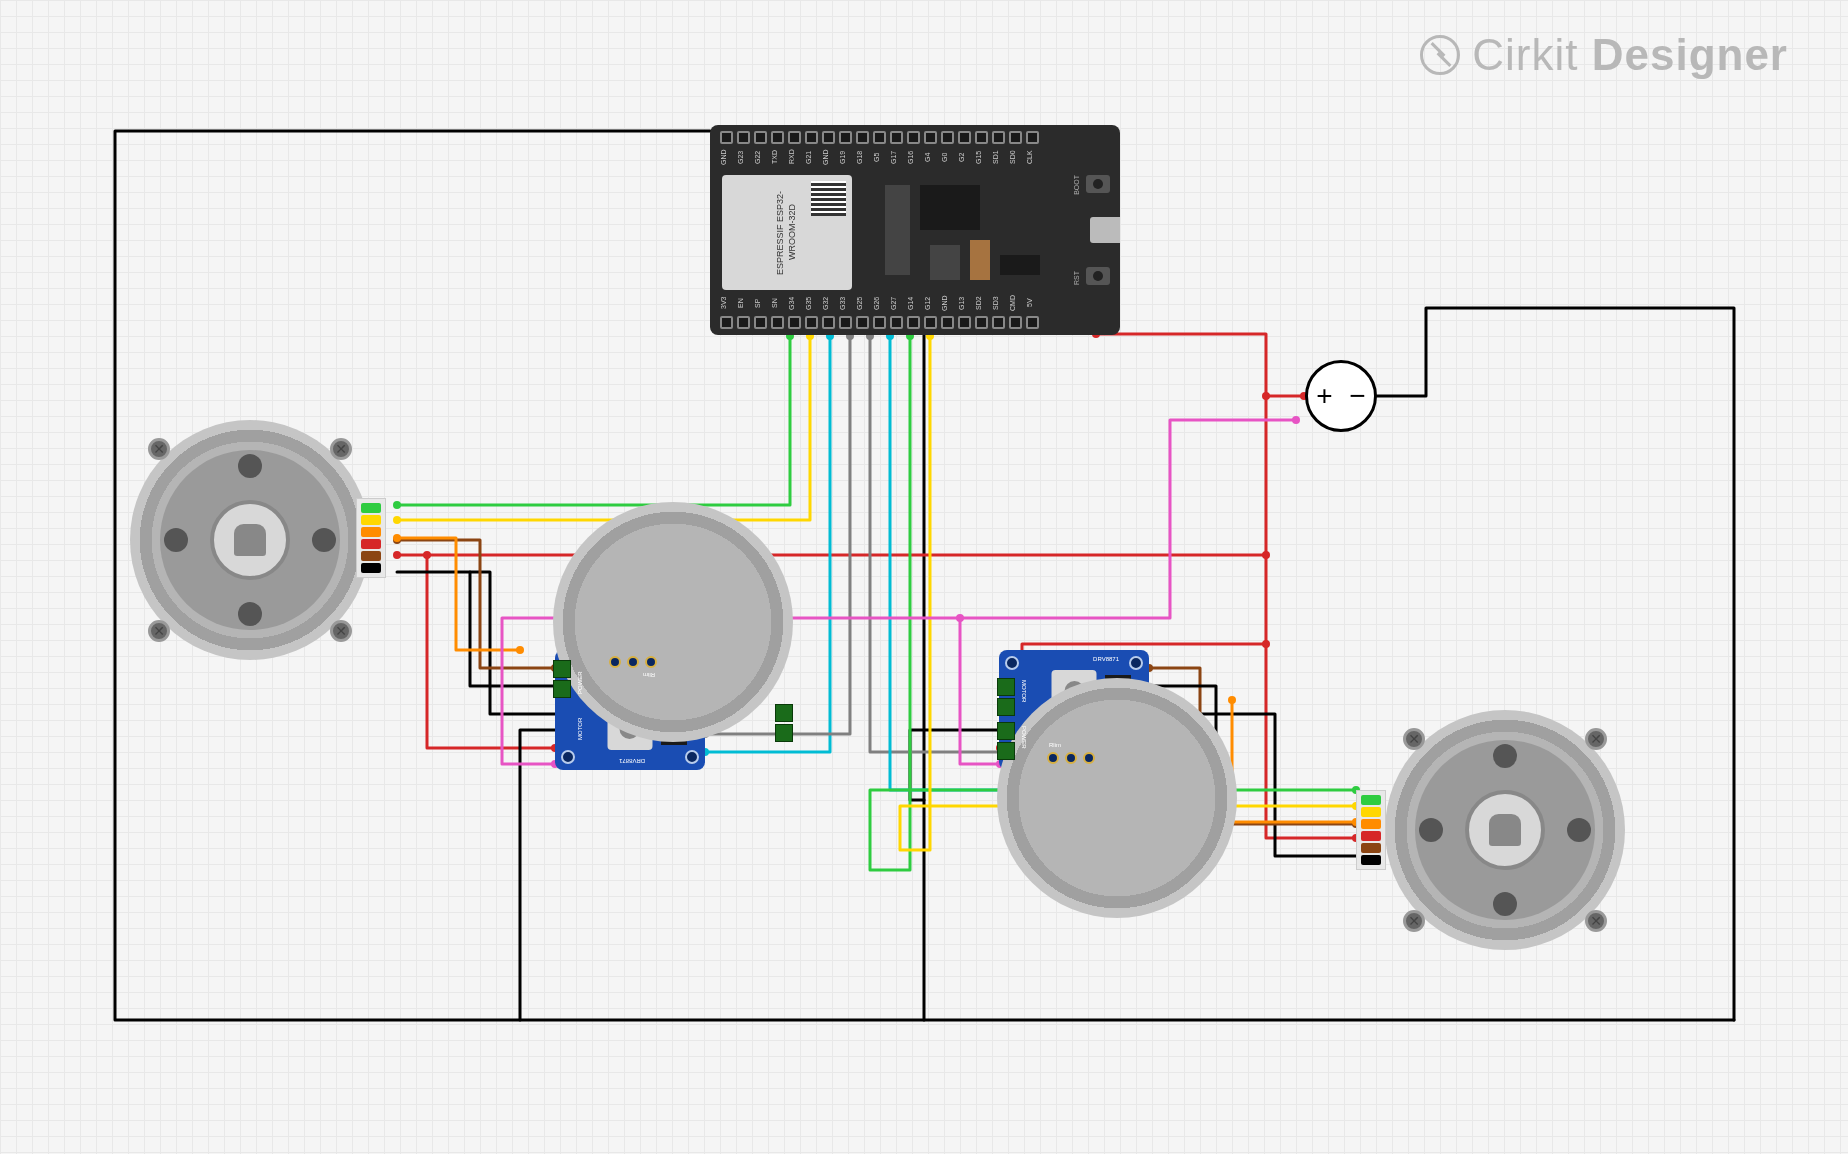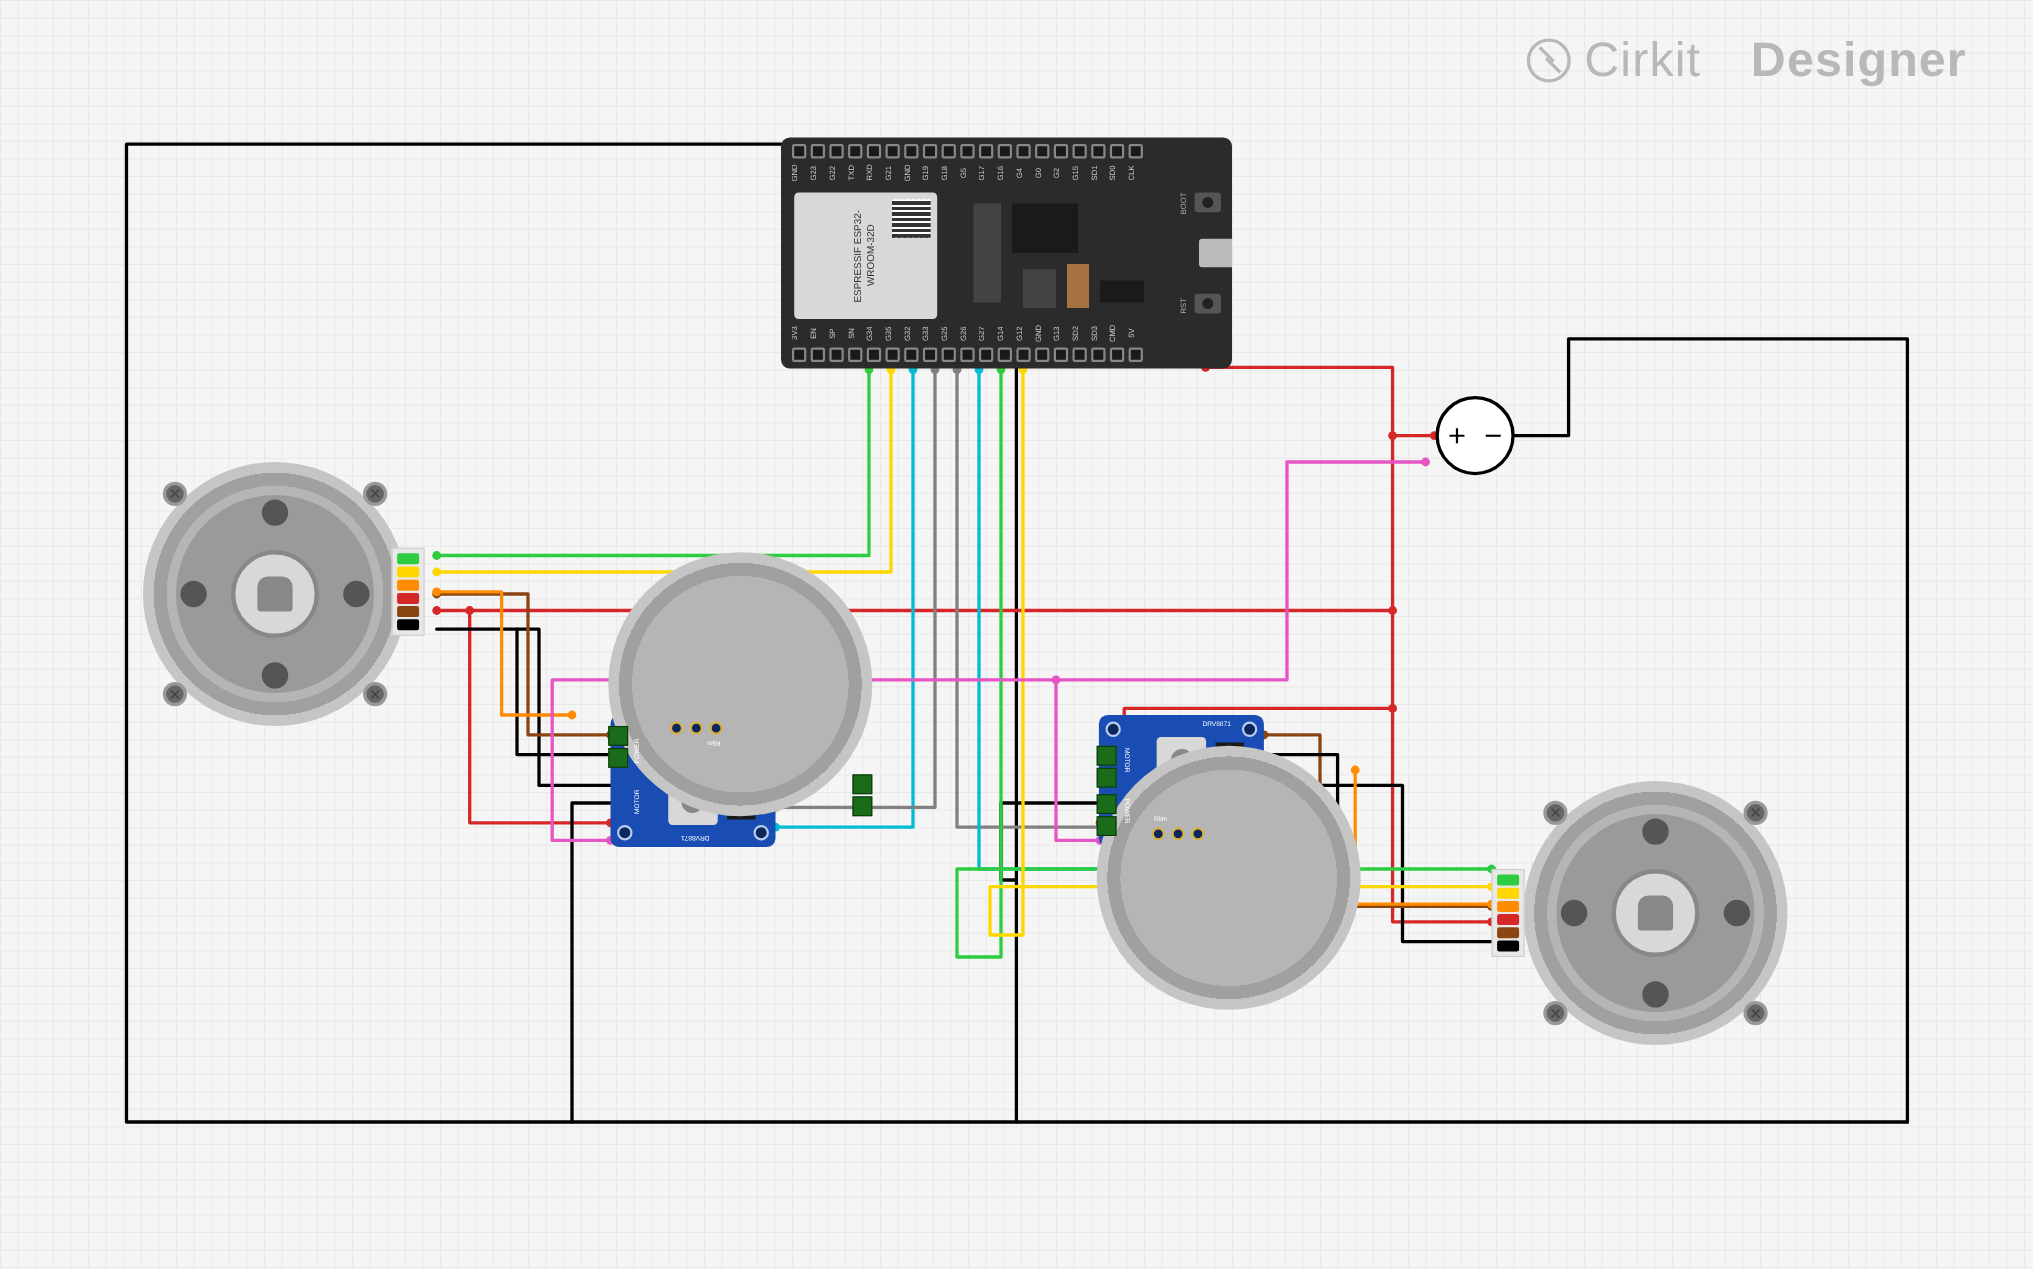--- a/index.html
+++ b/index.html
@@ -41,21 +41,21 @@
   .brand-logo::before, .brand-logo::after {
     content: "";
     position: absolute;
     width: 18px;
     height: 3px;
     background: #b8b8b8;
     transform: rotate(45deg);
   }
   .brand-logo::before { top: 10px; left: 6px; }
   .brand-logo::after { top: 20px; left: 12px; }
-  .brand .bold { font-weight: 700; margin-left: 32px; }
+  .brand .bold { font-weight: 700; }
 
   svg.wiring {
     position: absolute;
     top: 0; left: 0;
     pointer-events: none;
   }
 
   
   .esp32 {
     position: absolute;

